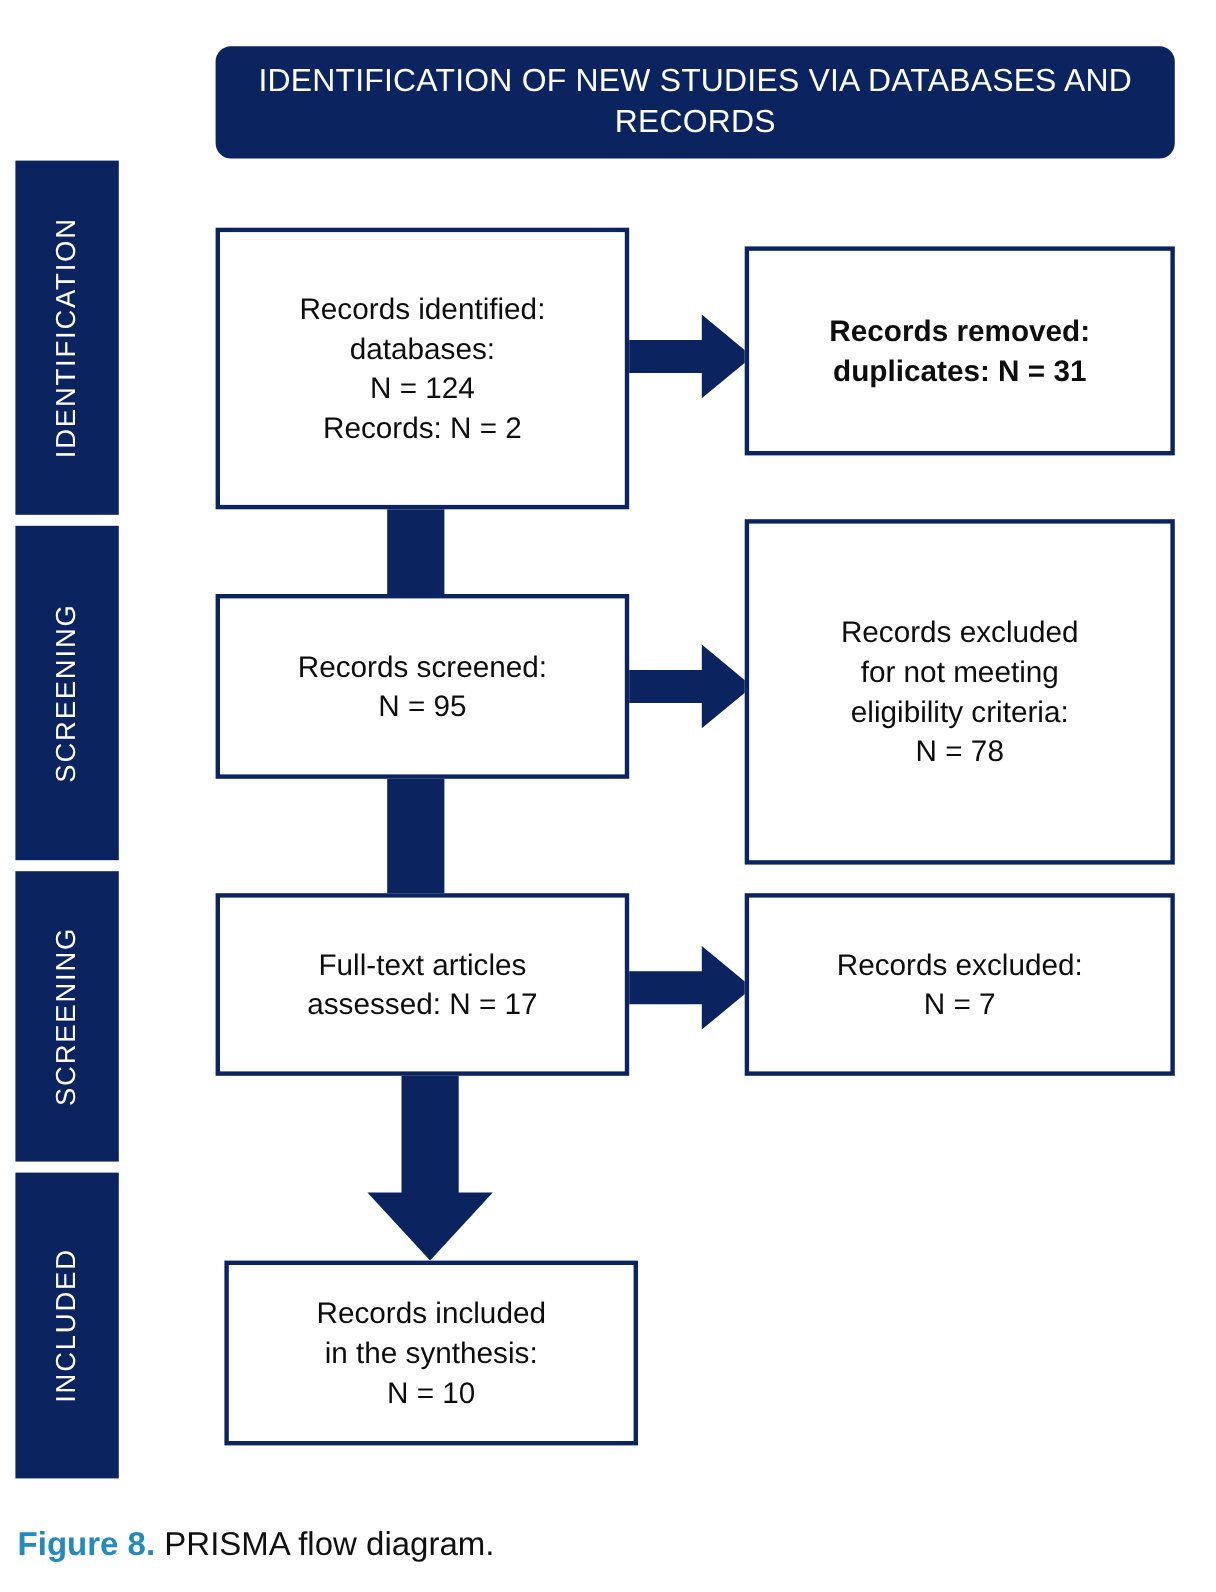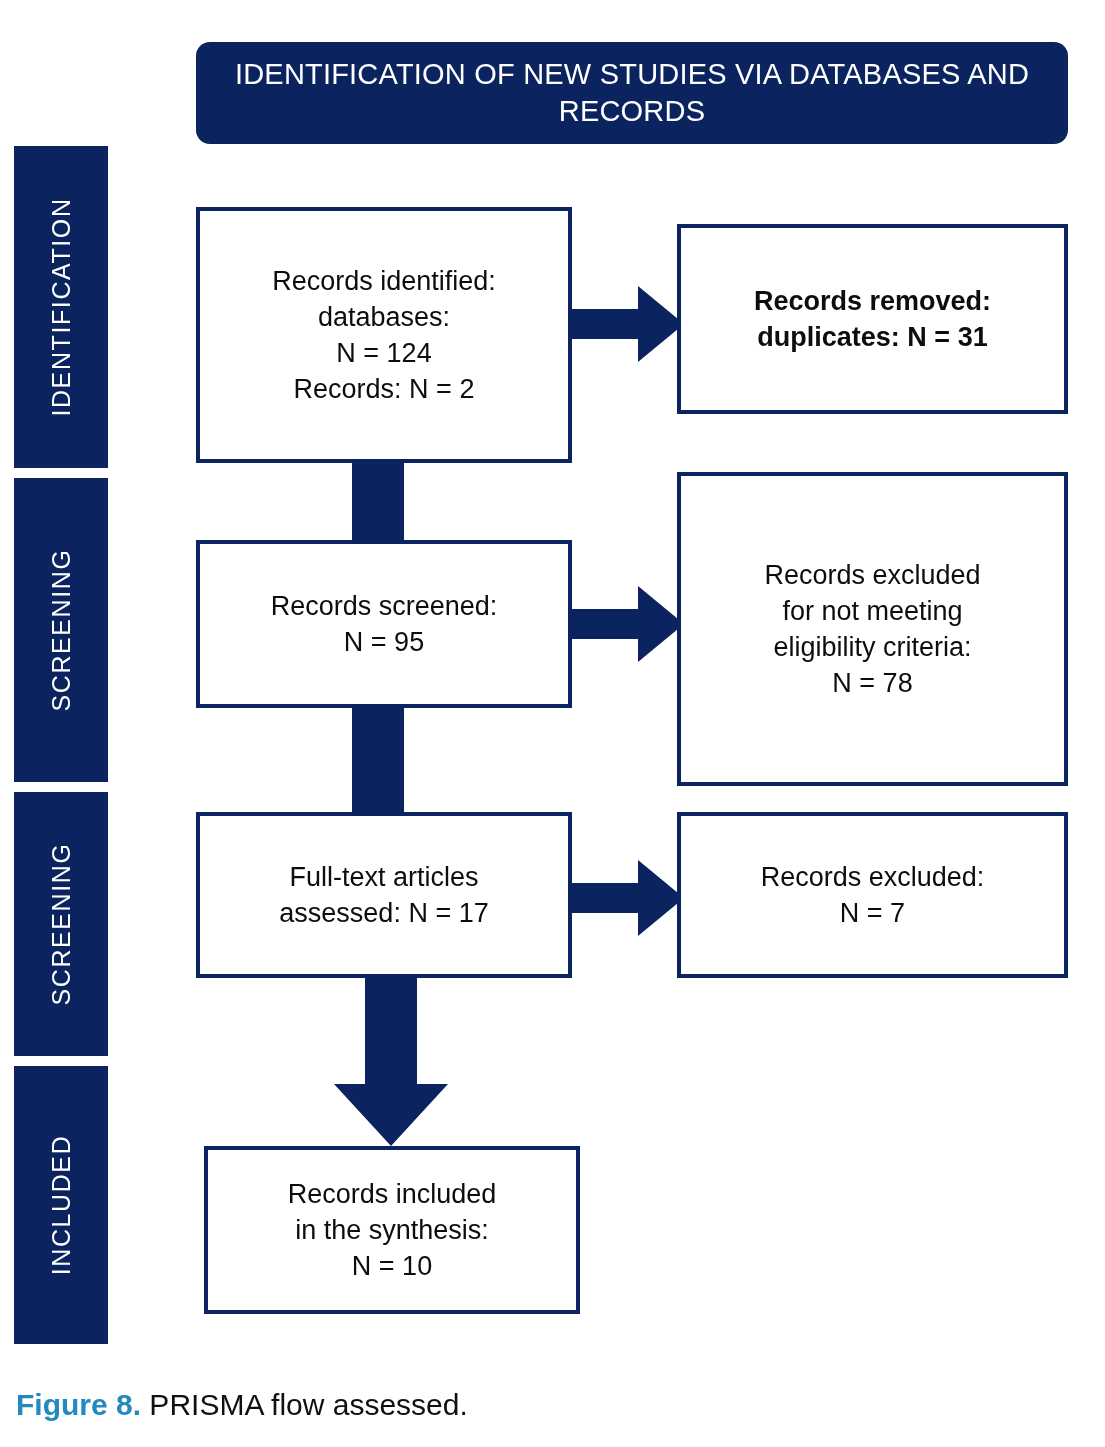--- a/index.html
+++ b/index.html
@@ -184,16 +184,16 @@
 
   <div class="pbox" style="left:677px; top:812px; width:391px; height:166px;">
     <div class="box-text">Records excluded:<br>N = 7</div>
   </div>
 
   <div class="pbox" style="left:204px; top:1146px; width:376px; height:168px;">
     <div class="box-text">Records included<br>in the synthesis:<br>N = 10</div>
   </div>
 
   <div class="caption">
-    <span class="cap-strong">Figure 8.</span><span class="cap-rest"> PRISMA flow assessed.</span>
+    <span class="cap-strong">Figure 8.</span><span class="cap-rest"> PRISMA flow diagram.</span>
   </div>
 
 </div>
 
 </body></html>

